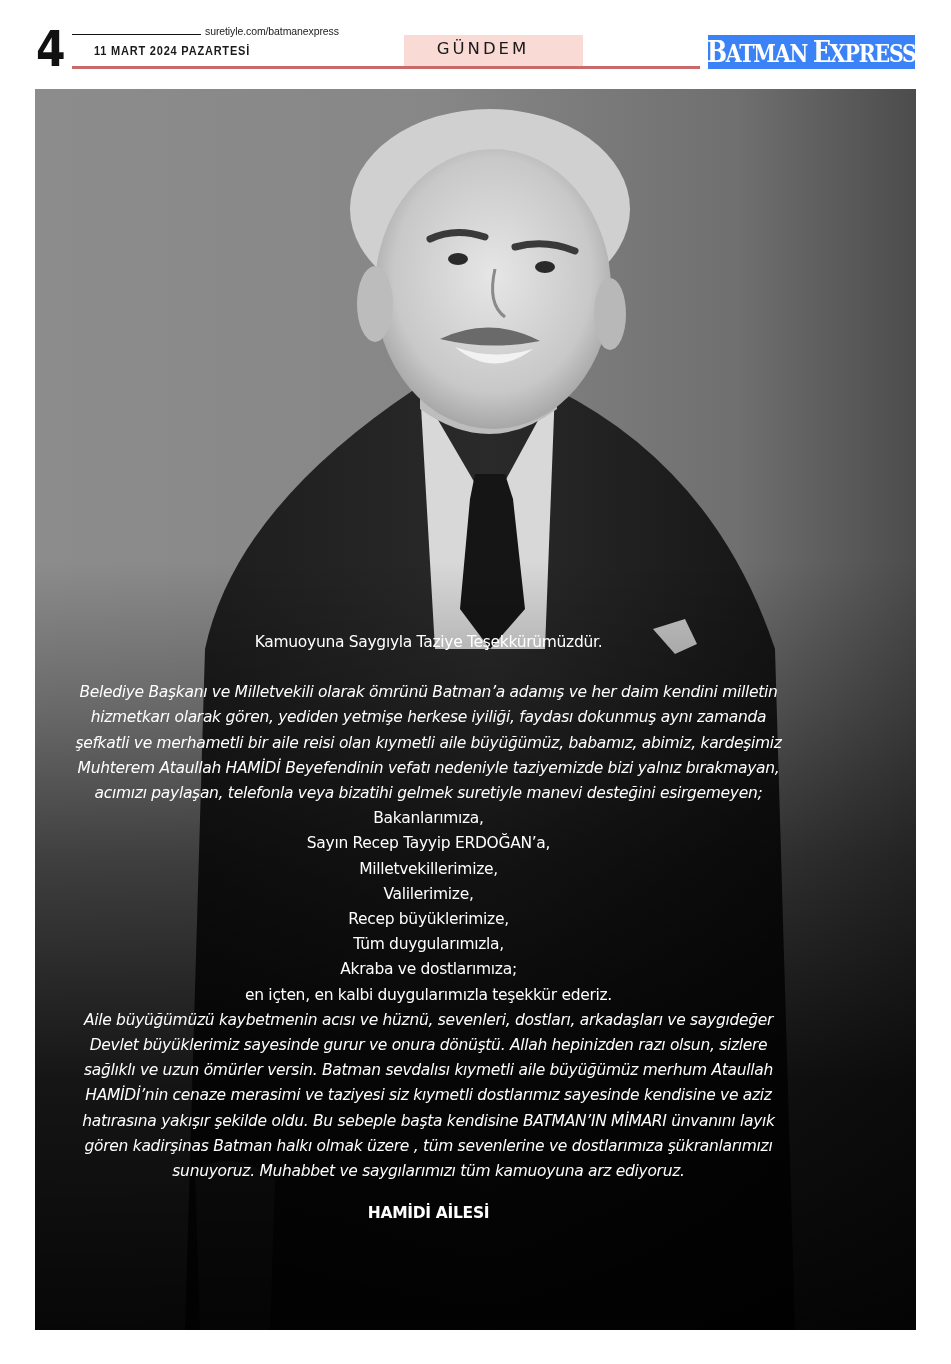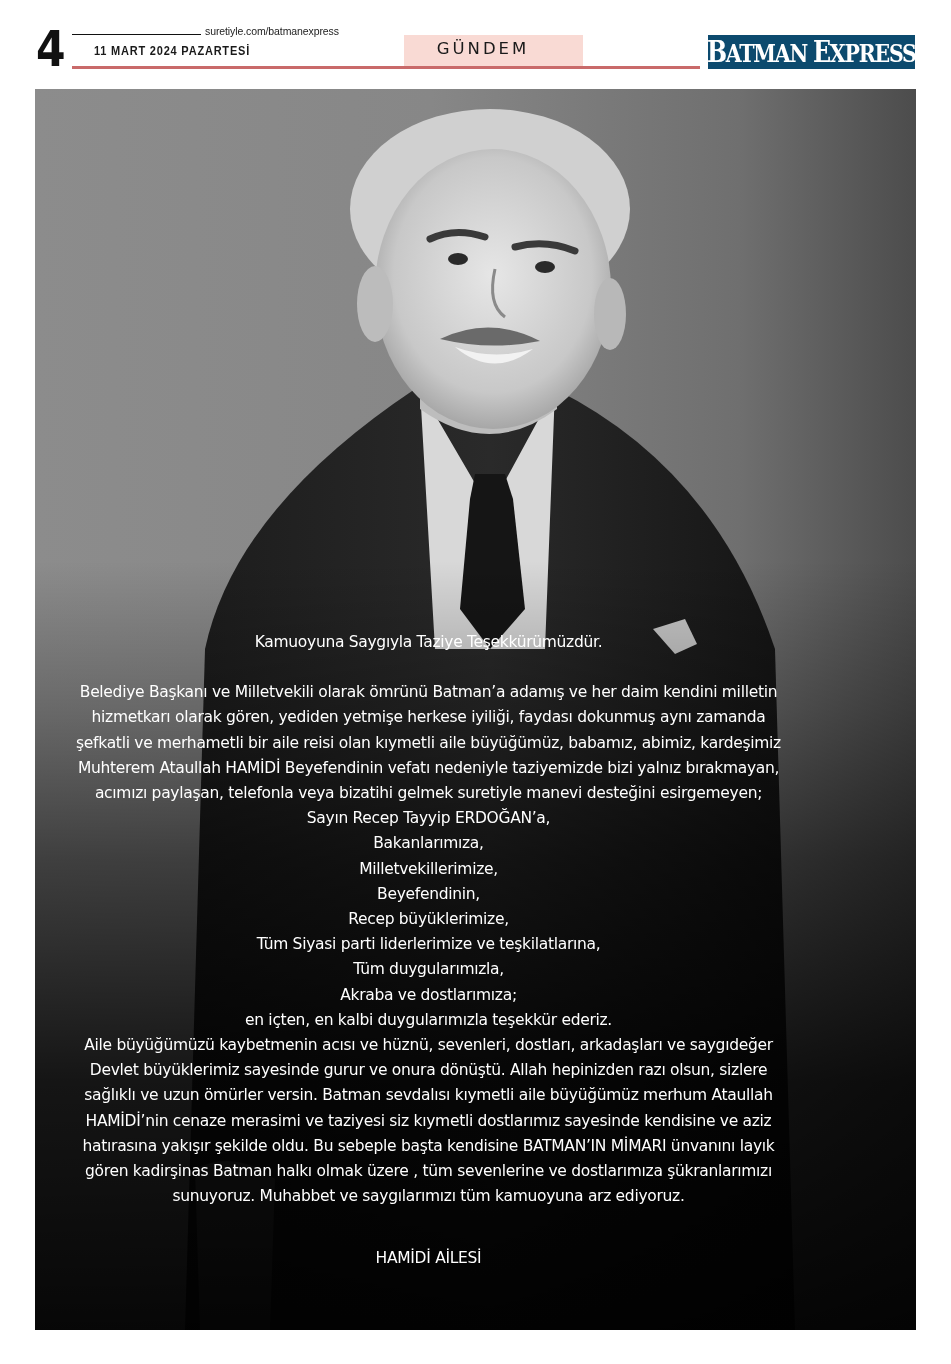--- a/index.html
+++ b/index.html
@@ -6,37 +6,37 @@
   body { width:951px; height:1364px; position:relative; overflow:hidden; font-family:"Liberation Sans", sans-serif; }
 
   
   .page-num { position:absolute; left:36px; top:24px; font-family:"DejaVu Sans", sans-serif; font-weight:bold; font-size:50px; line-height:50px; color:#111; transform:scaleX(0.85); transform-origin:left top; }
   .fb-rule { position:absolute; left:72px; top:34px; width:129px; height:1px; background:#111; }
   .fb-link { position:absolute; left:205px; top:25px; font-size:10.5px; color:#222; letter-spacing:-0.1px; }
   .date { position:absolute; left:94px; top:44px; font-size:12.5px; color:#1a1a1a; letter-spacing:0.9px; transform:scaleX(0.88); transform-origin:left top; font-weight:bold; }
   .head-rule { position:absolute; left:72px; top:66px; width:628px; height:3px; background:#c96a6a; }
   .section-tab { position:absolute; left:404px; top:35px; width:179px; height:31px; background:#f9dad4; }
   .section-label { position:absolute; left:404px; top:39px; width:158px; text-align:center; font-family:"DejaVu Sans", sans-serif; font-size:16.5px; letter-spacing:3px; color:#1a1a1a; }
-  .logo { position:absolute; left:708px; top:35px; width:207px; height:34px; background:#0c4a6e; display:flex; align-items:center; justify-content:center; }
+  .logo { position:absolute; left:708px; top:35px; width:207px; height:34px; background:#3b82f6; display:flex; align-items:center; justify-content:center; }
   .logo span { color:#ffffff; font-family:"DejaVu Serif", serif; font-weight:bold; font-size:25px; letter-spacing:-1.5px; transform:scaleX(0.82); white-space:nowrap; }
   .logo .big { font-size:29px; }
 
   
   .photo { position:absolute; left:35px; top:89px; width:881px; height:1241px; overflow:hidden;
     background: linear-gradient(90deg, #8c8c8c 0%, #878787 45%, #6f6f6f 80%, #4c4c4c 100%); }
   .photo-shade { position:absolute; left:0; right:0; top:0; bottom:0;
     background: linear-gradient(180deg, rgba(0,0,0,0) 0%, rgba(0,0,0,0) 38%, rgba(0,0,0,0.25) 50%, rgba(0,0,0,0.55) 62%, rgba(0,0,0,0.85) 80%, rgba(0,0,0,0.95) 100%); }
   .photo svg { position:absolute; left:0; top:0; }
 
   
   .message { position:absolute; left:35px; top:630px; width:787px; text-align:center; color:#ffffff; font-family:"DejaVu Sans", sans-serif; font-size:15.5px; line-height:25.2px; letter-spacing:-0.3px; }
   .message p { margin:0; }
   .message .title { margin-bottom:25px; }
-  .message .para { padding:0 40px; }
-  .message .sig { margin-top:37px; }
+  .message .para { padding:0 40px;font-style:italic; }
+  .message .sig { margin-top:17px;font-weight:bold; }
 </style>
 </head>
 <body>
 
 <div class="page-num">4</div>
 <div class="fb-rule"></div>
 <div class="fb-link">suretiyle.com/batmanexpress</div>
 <div class="date">11 MART 2024 PAZARTESİ</div>
 <div class="head-rule"></div>
 <div class="section-tab"></div>
@@ -90,24 +90,23 @@
     <path d="M618 540 L650 530 L662 555 L640 565 Z" fill="#c9c9c9"></path>
 
     <path d="M160 1080 Q200 1060 240 1090 L235 1241 L165 1241 Z" fill="#5a5a5a"></path>
   </svg>
   <div class="photo-shade"></div>
 </div>
 
 <div class="message">
   <p class="title">Kamuoyuna Saygıyla Taziye Teşekkürümüzdür.</p>
   <p class="para">Belediye Başkanı ve Milletvekili olarak ömrünü Batman’a adamış ve her daim kendini milletin hizmetkarı olarak gören, yediden yetmişe herkese iyiliği, faydası dokunmuş aynı zamanda şefkatli ve merhametli bir aile reisi olan kıymetli aile büyüğümüz, babamız, abimiz, kardeşimiz Muhterem Ataullah HAMİDİ Beyefendinin vefatı nedeniyle taziyemizde bizi yalnız bırakmayan, acımızı paylaşan, telefonla veya bizatihi gelmek suretiyle manevi desteğini esirgemeyen;</p>
+  <p>Bakanlarımıza,</p>
   <p>Sayın Recep Tayyip ERDOĞAN’a,</p>
-  <p>Bakanlarımıza,</p>
   <p>Milletvekillerimize,</p>
-  <p>Beyefendinin,</p>
+  <p>Valilerimize,</p>
   <p>Recep büyüklerimize,</p>
-  <p>Tüm Siyasi parti liderlerimize ve teşkilatlarına,</p>
   <p>Tüm duygularımızla,</p>
   <p>Akraba ve dostlarımıza;</p>
   <p>en içten, en kalbi duygularımızla teşekkür ederiz.</p>
   <p class="para">Aile büyüğümüzü kaybetmenin acısı ve hüznü, sevenleri, dostları, arkadaşları ve saygıdeğer Devlet büyüklerimiz sayesinde gurur ve onura dönüştü. Allah hepinizden razı olsun, sizlere sağlıklı ve uzun ömürler versin. Batman sevdalısı kıymetli aile büyüğümüz merhum Ataullah HAMİDİ’nin cenaze merasimi ve taziyesi siz kıymetli dostlarımız sayesinde kendisine ve aziz hatırasına yakışır şekilde oldu. Bu sebeple başta kendisine BATMAN’IN MİMARI ünvanını layık gören  kadirşinas Batman halkı olmak üzere , tüm sevenlerine ve dostlarımıza şükranlarımızı sunuyoruz. Muhabbet ve saygılarımızı tüm kamuoyuna arz ediyoruz.</p>
   <p class="sig">HAMİDİ AİLESİ</p>
 </div>
 
 </body></html>

